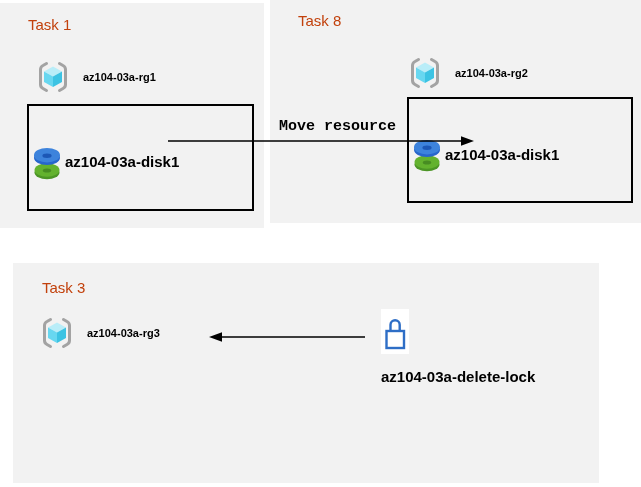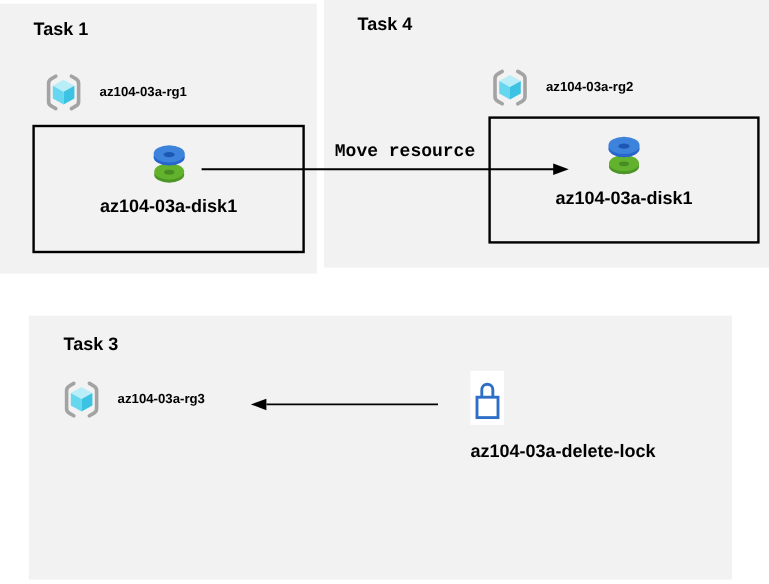--- a/index.html
+++ b/index.html
@@ -4,39 +4,39 @@
 <style>
   html,body{margin:0;padding:0;background:#ffffff;}
   #stage{
     position:relative;width:641px;height:487px;overflow:hidden;
     font-family:"Liberation Sans",sans-serif;color:#000;
     -webkit-font-smoothing:antialiased;
   }
   .panel{position:absolute;background:#f2f2f2;}
   #task1{left:0;top:3px;width:264px;height:225px;}
   #task2{left:270px;top:0;width:371px;height:223px;}
-  #task3{left:24px;top:263px;width:586px;height:220px;text-align:right;}
+  #task3{left:13px;top:263px;width:586px;height:220px;text-align:right;}
 
   .task-title{
-    position:absolute;margin:0;font-size:15px;font-weight:bold;color:#000000;
+    position:absolute;margin:0;font-size:15px;font-weight:normal;color:#c2410c;
   }
   #task1 .task-title{left:28px;top:13px;}
   #task2 .task-title{left:28px;top:12px;}
   #task3 .task-title{left:29px;top:16px;}
 
   .rg-row{position:absolute;display:flex;align-items:center;gap:10px;}
   #task1 .rg-row{left:33px;top:54px;}
   #task2 .rg-row{left:135px;top:53px;}
   #task3 .rg-row{left:24px;top:50px;}
   .rg-icon{width:40px;height:40px;display:block;}
   .rg-label{font-size:11px;font-weight:bold;white-space:nowrap;}
 
   .resource-box{
     position:absolute;border:2px solid #000;box-sizing:border-box;
-    display:flex;flex-direction:column;align-items:center;
+    display:flex;align-items:center;
   }
   #task1 .resource-box{left:27px;top:101px;width:227px;height:107px;}
   #task2 .resource-box{left:137px;top:97px;width:226px;height:106px;}
   #task3 .resource-box{left:18px;top:96px;width:229px;height:106px;}
   .disk-icon{margin-top:12px;display:block;}
   .disk-label{margin-top:8px;font-size:15px;font-weight:bold;white-space:nowrap;}
 
   .lock-group{position:absolute;left:368px;top:46px;display:flex;align-items:flex-start;gap:8px;flex-direction:column;}
   .lock-box{width:28px;height:45px;background:#ffffff;display:flex;align-items:center;justify-content:center;flex:none;}
   .lock-text{padding-top:5px;font-size:15px;line-height:19px;white-space:nowrap;}
@@ -74,21 +74,21 @@
         <ellipse cx="18" cy="25.5" rx="4.2" ry="2" fill="#478c22"></ellipse>
         <ellipse cx="18" cy="12.8" rx="13" ry="7.2" fill="#2766cc"></ellipse>
         <ellipse cx="18" cy="10.2" rx="13" ry="7.2" fill="#3d83dc"></ellipse>
         <ellipse cx="18" cy="10.8" rx="4.6" ry="2.2" fill="#1c57b6"></ellipse>
       </svg>
       <span class="disk-label">az104-03a-disk1</span>
     </div>
   </section>
 
   <section class="panel" id="task2">
-    <h2 class="task-title">Task 4</h2>
+    <h2 class="task-title">Task 8</h2>
 
     <div class="rg-row">
       <svg class="rg-icon" viewBox="0 0 40 40">
         <path d="M13.5 6.5 L10 8.5 Q7.5 9.8 7.5 12.5 L7.5 27.5 Q7.5 30.2 10 31.5 L13.5 33.5" fill="none" stroke="#a3a3a3" stroke-width="3" stroke-linecap="round"></path>
         <path d="M26.5 6.5 L30 8.5 Q32.5 9.8 32.5 12.5 L32.5 27.5 Q32.5 30.2 30 31.5 L26.5 33.5" fill="none" stroke="#a3a3a3" stroke-width="3" stroke-linecap="round"></path>
         <polygon points="20,9.5 29,14.5 20,19.5 11,14.5" fill="#b9edf8"></polygon>
         <polygon points="11,14.5 20,19.5 20,30 11,25" fill="#67d7f0"></polygon>
         <polygon points="29,14.5 20,19.5 20,30 29,25" fill="#3cc3e3"></polygon>
       </svg>
       <span class="rg-label">az104-03a-rg2</span>

